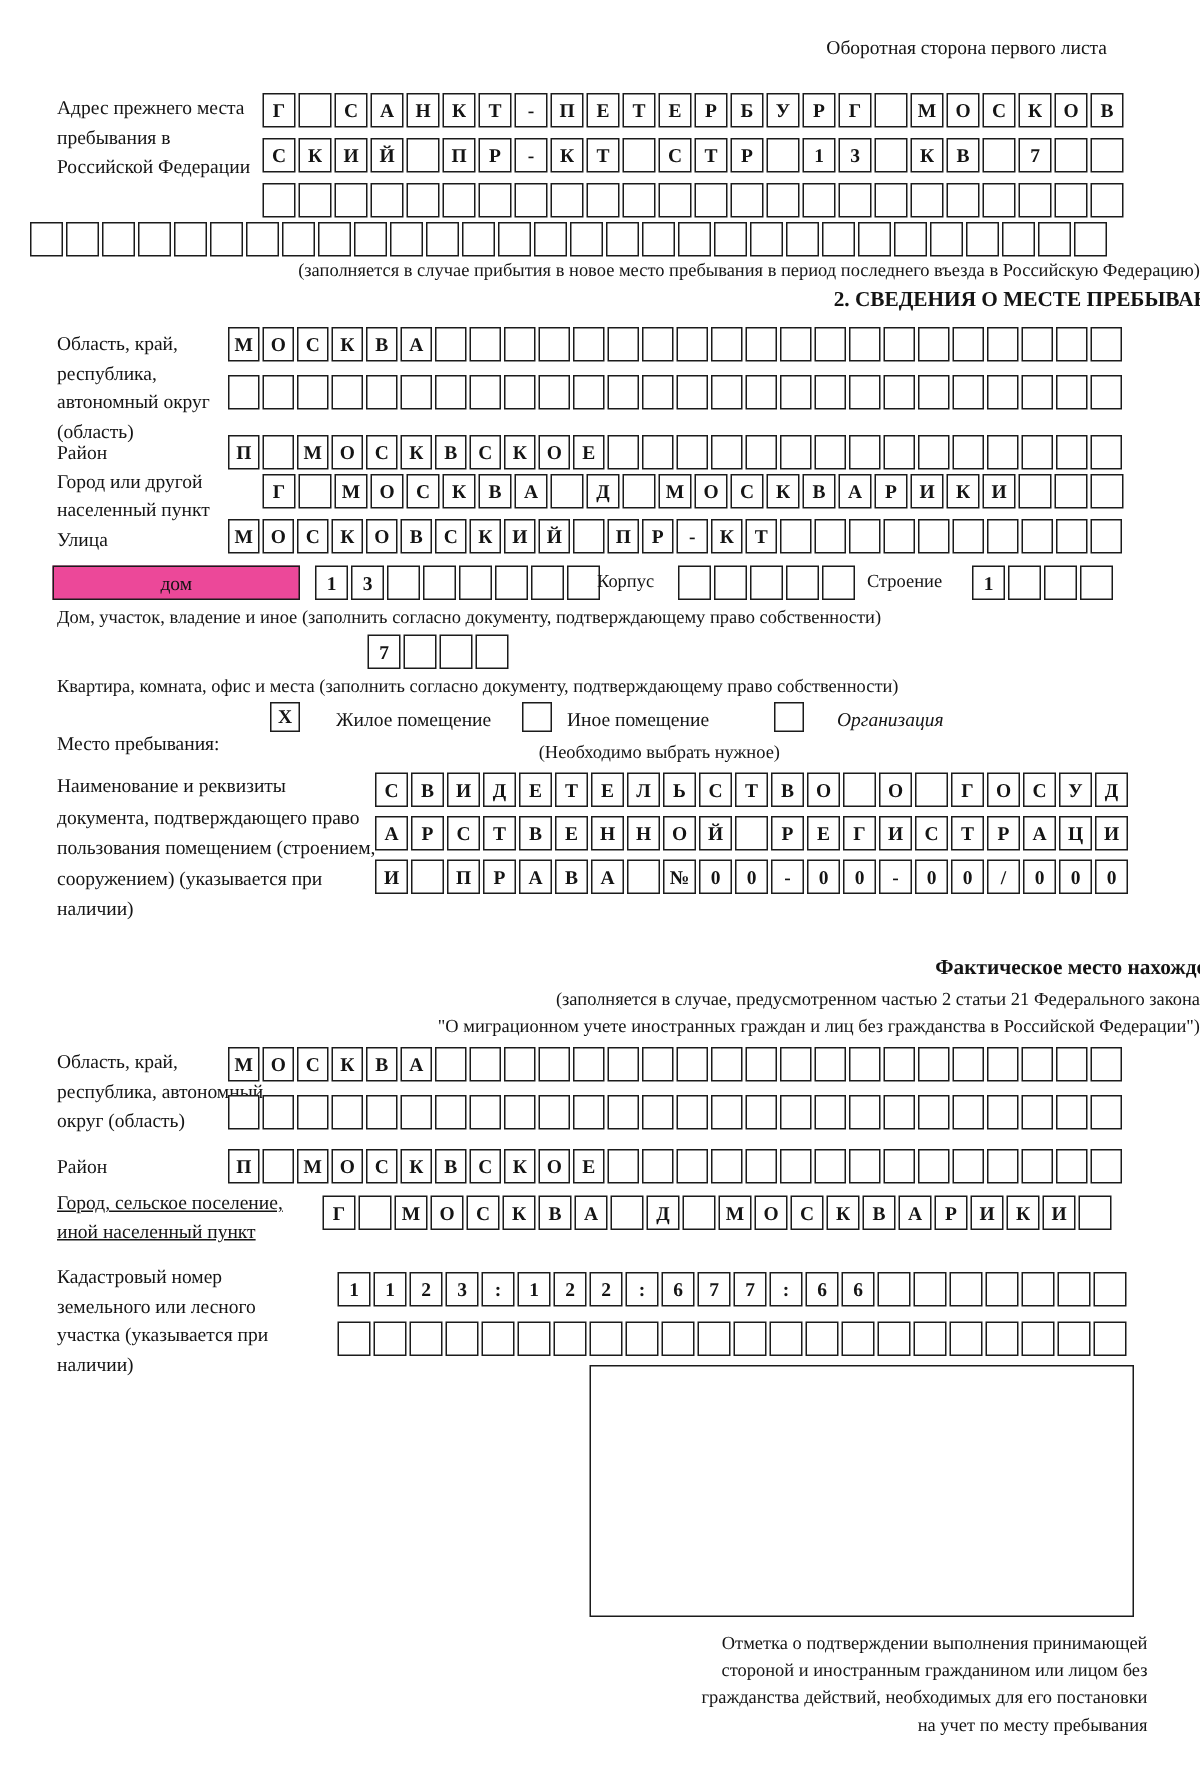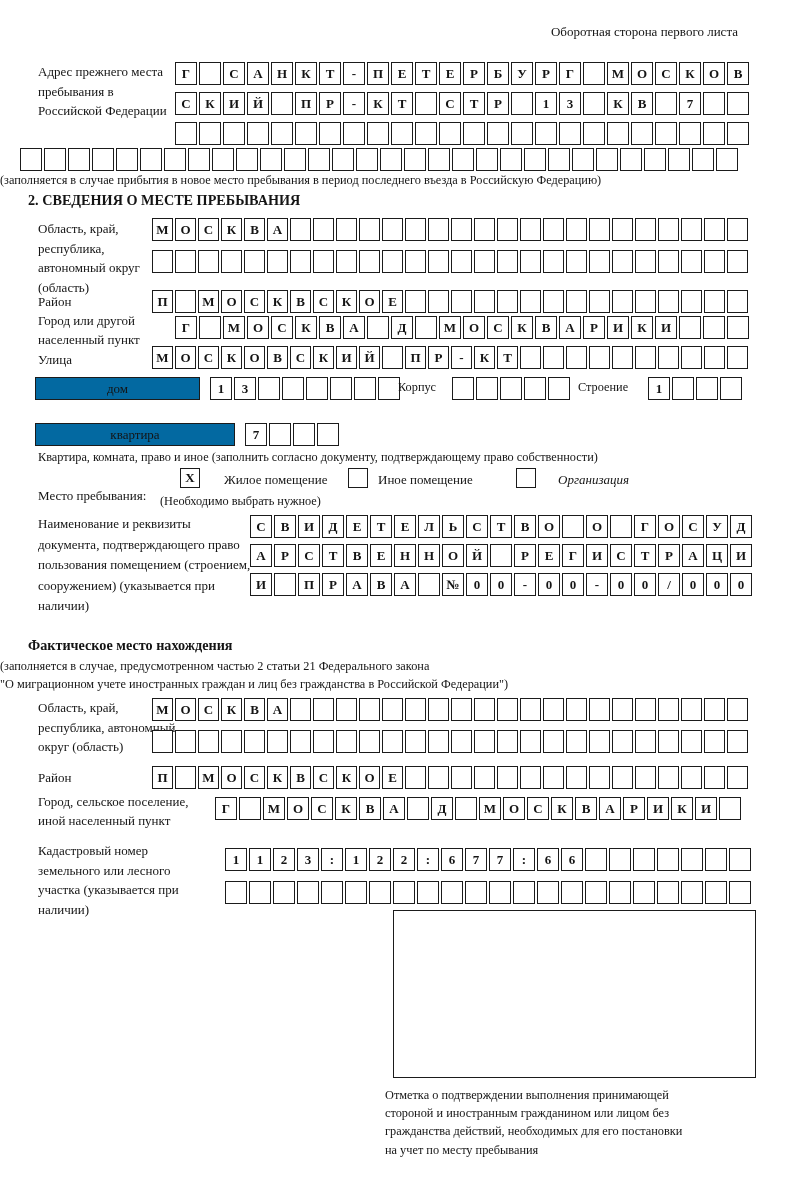--- a/index.html
+++ b/index.html
@@ -2,28 +2,28 @@
 <html><head>
 <meta charset="utf-8">
 <style>
   html,body{margin:0;padding:0;background:#ffffff;}
   #form{position:relative;width:800px;height:1180px;background:#fff;
         font-family:"Liberation Serif","DejaVu Serif",serif;color:#141414;overflow:hidden;}
   .abs{position:absolute;}
   .lbl{font-size:13px;line-height:1.5;}
   .cap{font-size:12.3px;}
   .title{font-weight:bold;font-size:14.2px;margin-left:28px;}
-  .center{text-align:left;}
+  .center{text-align:right;}
   .cellrow{display:flex;gap:2px;}
   .cell{box-sizing:border-box;width:22px;height:23px;border:1.6px solid #1b1b1b;
         display:flex;align-items:center;justify-content:center;
         font-size:13px;font-weight:600;background:#fff;}
   .row26 .cell{width:21px;}
   .labelbox{box-sizing:border-box;border:1.6px solid #1b1b1b;height:23px;
-        display:flex;align-items:center;justify-content:center;font-size:13px;background:#0369a1;}
+        display:flex;align-items:center;justify-content:center;font-size:13px;background:#ec4899;}
   .checkbox{box-sizing:border-box;width:20px;height:20px;border:1.6px solid #1b1b1b;
         display:flex;align-items:center;justify-content:center;font-size:13px;font-weight:600;background:#fff;}
   .stampbox{box-sizing:border-box;border:1.8px solid #1b1b1b;background:#fff;}
   .preline{white-space:pre-line;}
 </style>
 </head>
 <body>
 
 <div id="form">
 
@@ -309,29 +309,29 @@
       <span class="cell"></span>
       <span class="cell"></span>
     </div>
   <div class="abs cap" style="left:578px;top:380px;">Строение</div>
   <div class="abs cellrow" style="left:648px;top:377px;">
       <span class="cell">1</span>
       <span class="cell"></span>
       <span class="cell"></span>
       <span class="cell"></span>
     </div>
-
-  <div class="abs labelbox" style="left:35px;top:423px;width:200px;">квартира</div>
+  <div class="abs cap" style="left:38px;top:404px;">Дом, участок, владение и иное (заполнить согласно документу, подтверждающему право собственности)</div>
+
   <div class="abs cellrow" style="left:245px;top:423px;">
       <span class="cell">7</span>
       <span class="cell"></span>
       <span class="cell"></span>
       <span class="cell"></span>
     </div>
-  <div class="abs cap" style="left:38px;top:450px;">Квартира, комната, право и иное (заполнить согласно документу, подтверждающему право собственности)</div>
+  <div class="abs cap" style="left:38px;top:450px;">Квартира, комната, офис и места (заполнить согласно документу, подтверждающему право собственности)</div>
 
   <div class="abs lbl" style="left:38px;top:486px;">Место пребывания:</div>
   <div class="abs checkbox" style="left:180px;top:468px;">X</div>
   <div class="abs lbl" style="left:224px;top:470px;">Жилое помещение</div>
   <div class="abs checkbox" style="left:348px;top:468px;"></div>
   <div class="abs lbl" style="left:378px;top:470px;text-align:right;">Иное помещение</div>
   <div class="abs checkbox" style="left:516px;top:468px;"></div>
   <div class="abs lbl" style="left:558px;top:470px;font-style:italic;">Организация</div>
   <div class="abs lbl" style="left:38px;top:514px;width:215px;line-height:1.58;">Наименование и реквизиты документа, подтверждающего право пользования помещением (строением, сооружением) (указывается при наличии)</div>
 
@@ -491,21 +491,21 @@
       <span class="cell"></span>
       <span class="cell"></span>
       <span class="cell"></span>
       <span class="cell"></span>
       <span class="cell"></span>
       <span class="cell"></span>
       <span class="cell"></span>
       <span class="cell"></span>
     </div>
 
-  <div class="abs lbl" style="left:38px;top:793px;width:180px;line-height:1.45;">Город, сельское поселение, иной населенный пункт</div>
+  <div class="abs lbl" style="left:38px;top:793px;width:180px;line-height:1.45;text-decoration:underline;">Город, сельское поселение, иной населенный пункт</div>
   <div class="abs cellrow" style="left:215px;top:797px;">
       <span class="cell">Г</span>
       <span class="cell"></span>
       <span class="cell">М</span>
       <span class="cell">О</span>
       <span class="cell">С</span>
       <span class="cell">К</span>
       <span class="cell">В</span>
       <span class="cell">А</span>
       <span class="cell"></span>

